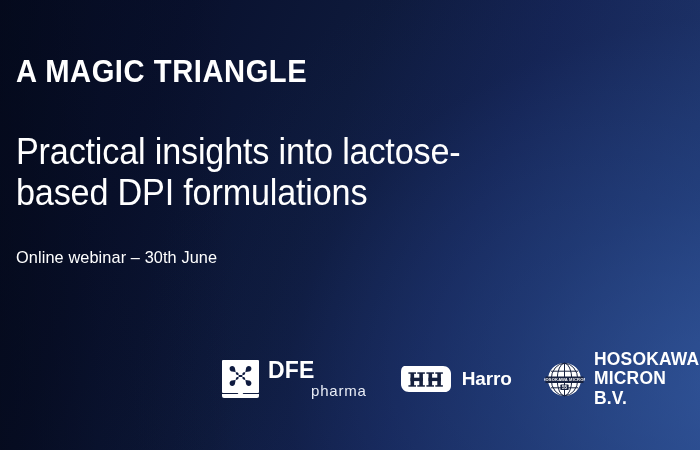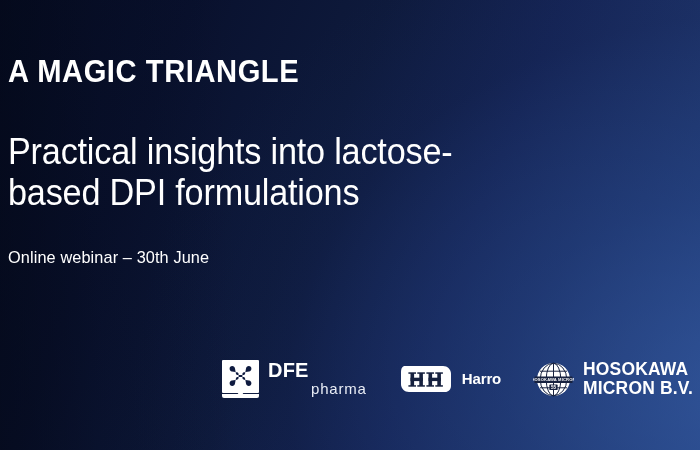--- a/index.html
+++ b/index.html
@@ -37,21 +37,21 @@
     inset: 0;
     background: linear-gradient(90deg,
       rgba(3,7,20,0.55) 0%,
       rgba(3,7,20,0.22) 14%,
       rgba(3,7,20,0.0) 34%);
     pointer-events: none;
   }
 
   .text-block {
     position: absolute;
-    left: 8px;
+    left: 16px;
     top: 56px;
     width: 560px;
     z-index: 2;
   }
 
   .headline {
     font-size: 31px;
     font-weight: bold;
     letter-spacing: 0.6px;
     line-height: 1.05;
@@ -130,21 +130,21 @@
     clip-path: polygon(0 0, 100% 0, 50% 100%);
   }
   .dfe-mark .glyph {
     position: absolute;
     left: 7px; top: 6px;
     width: 23px; height: 22px;
   }
   .dfe-text { line-height: 1; padding-bottom: 2px; }
   .dfe-text .d1 {
     display: block;
-    font-size: 20px;
+    font-size: 23px;
     font-weight: bold;
     letter-spacing: 0.2px;
     color: #ffffff;
   }
   .dfe-text .d2 {
     display: block;
     font-size: 15px;
     font-weight: 400;
     letter-spacing: 0.8px;
     color: #e9edf6;
@@ -155,21 +155,21 @@
   
   .hh-mark {
     position: relative;
     width: 54px;
     height: 30px;
     flex: 0 0 auto;
   }
   .hh-text {
     line-height: 1.04;
     font-weight: bold;
-    font-size: 15px;
+    font-size: 19px;
     letter-spacing: -0.1px;
   }
   .hh-text span { display: block; }
 
   
   .hm-mark {
     position: relative;
     width: 41px;
     height: 41px;
     flex: 0 0 auto;

